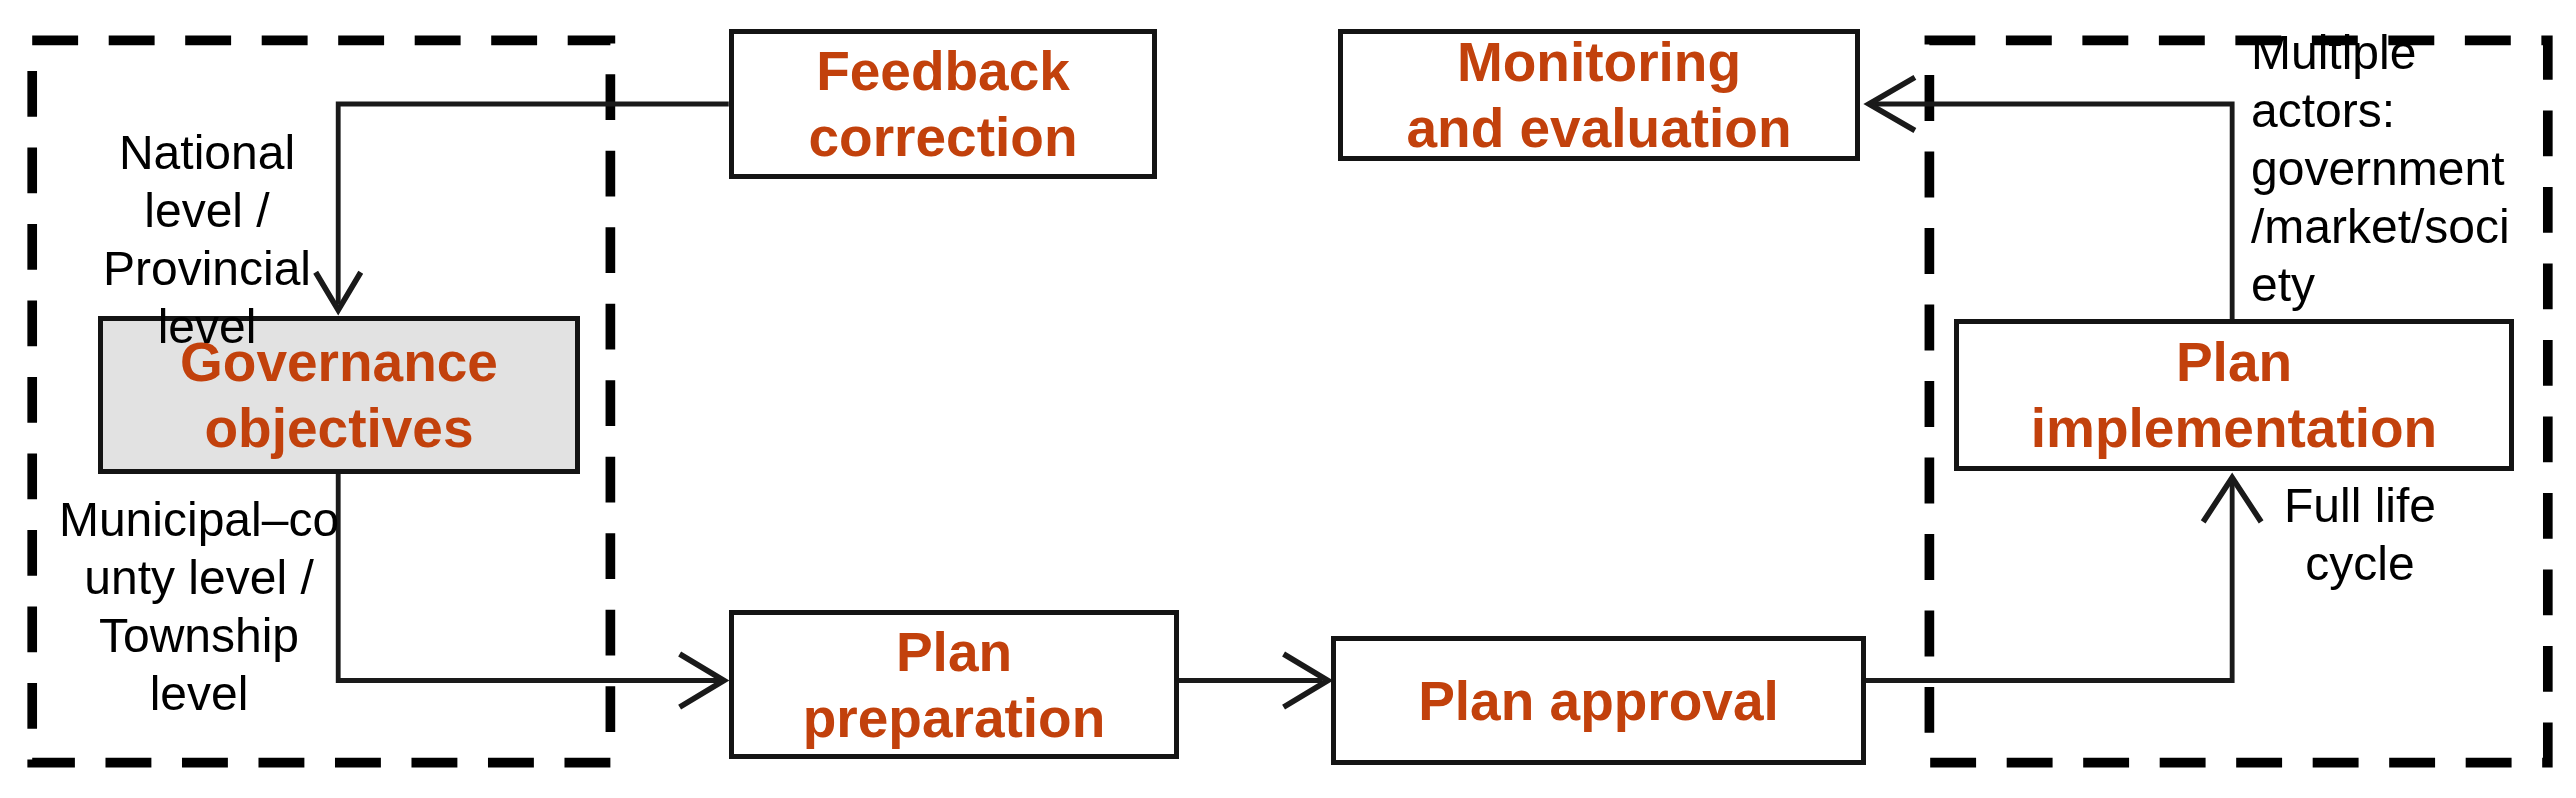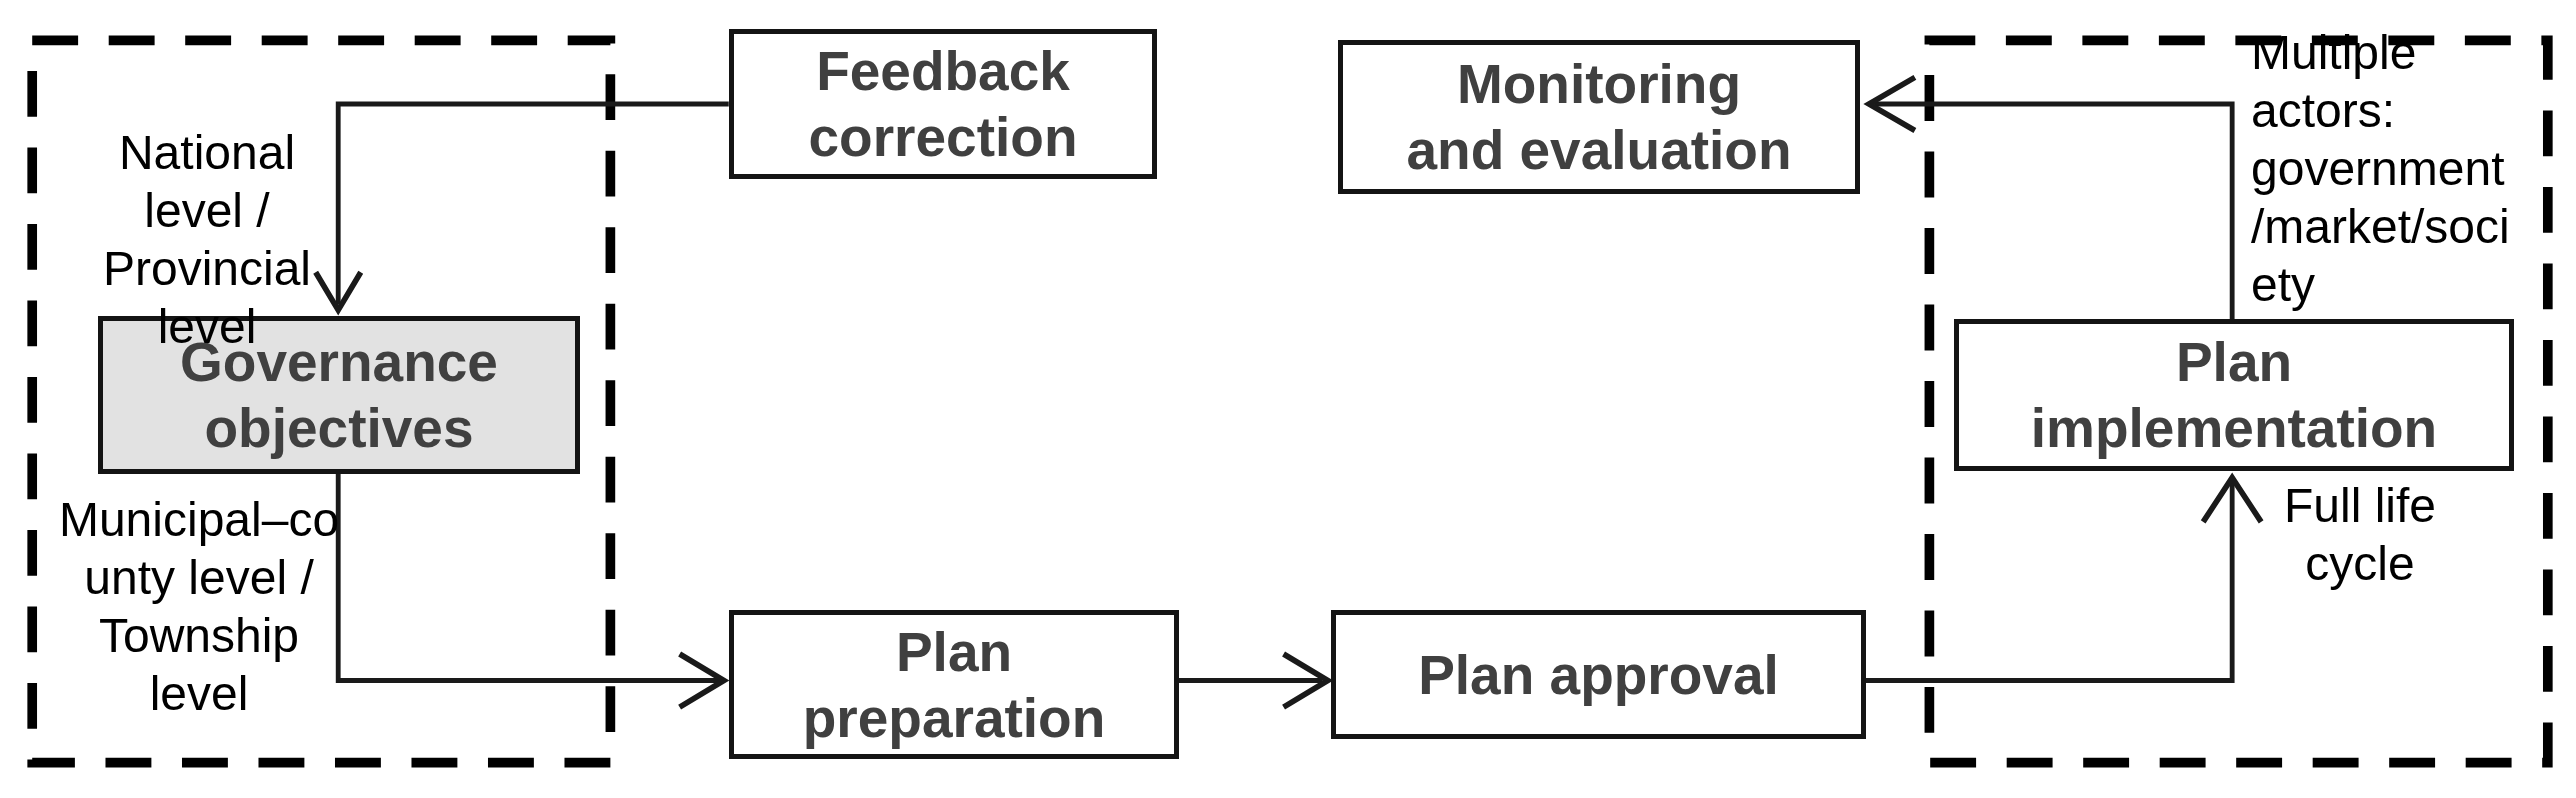--- a/index.html
+++ b/index.html
@@ -21,21 +21,21 @@
     box-sizing: border-box;
     border: 5.6px solid #141414;
     background: #ffffff;
     display: flex;
     align-items: center;
     justify-content: center;
     text-align: center;
     font-weight: bold;
     font-size: 55px;
     line-height: 66px;
-    color: #404040;
+    color: #c2410c;
     white-space: pre-line;
   }
   .annotation {
     position: absolute;
     font-size: 48px;
     line-height: 58px;
     color: #000000;
     white-space: pre-line;
   }
   .annotation.centered { text-align: center; }
@@ -63,33 +63,33 @@
     <path d="M1464,845 H1642" fill="none" stroke="#1a1a1a" stroke-width="6"></path>
     <polyline points="1594,812 1649,845 1594,878" fill="none" stroke="#1a1a1a" stroke-width="7"></polyline>
 
     <path d="M2317,845 H2772 V596" fill="none" stroke="#1a1a1a" stroke-width="6"></path>
     <polyline points="2736,648 2772,593 2808,648" fill="none" stroke="#1a1a1a" stroke-width="7"></polyline>
   </svg>
 
   <div class="node" style="left:729px; top:29px; width:428px; height:150px;">Feedback
 correction</div>
 
-  <div class="node" style="left:1338px; top:40px; width:522px; height:154px;">Monitoring
+  <div class="node" style="left:1338px; top:29px; width:522px; height:132px;">Monitoring
 and evaluation</div>
 
   <div class="node" style="left:1954px; top:319px; width:560px; height:152px;">Plan
 implementation</div>
 
   <div class="node" style="left: 98px; top: 316px; width: 482px; height: 158px; background-color: rgb(226, 226, 226);">Governance
 objectives</div>
 
   <div class="node" style="left:729px; top:610px; width:450px; height:149px;">Plan
 preparation</div>
 
-  <div class="node" style="left:1331px; top:610px; width:535px; height:129px;">Plan approval</div>
+  <div class="node" style="left:1331px; top:636px; width:535px; height:129px;">Plan approval</div>
 
   <div class="annotation centered" style="left:60px; top:77px; width:294px;margin-top:47px;">National
 level /
 Provincial
 level</div>
 
   <div class="annotation centered" style="left:48px; top:491px; width:302px;">Municipal–co
 unty level /
 Township
 level</div>

